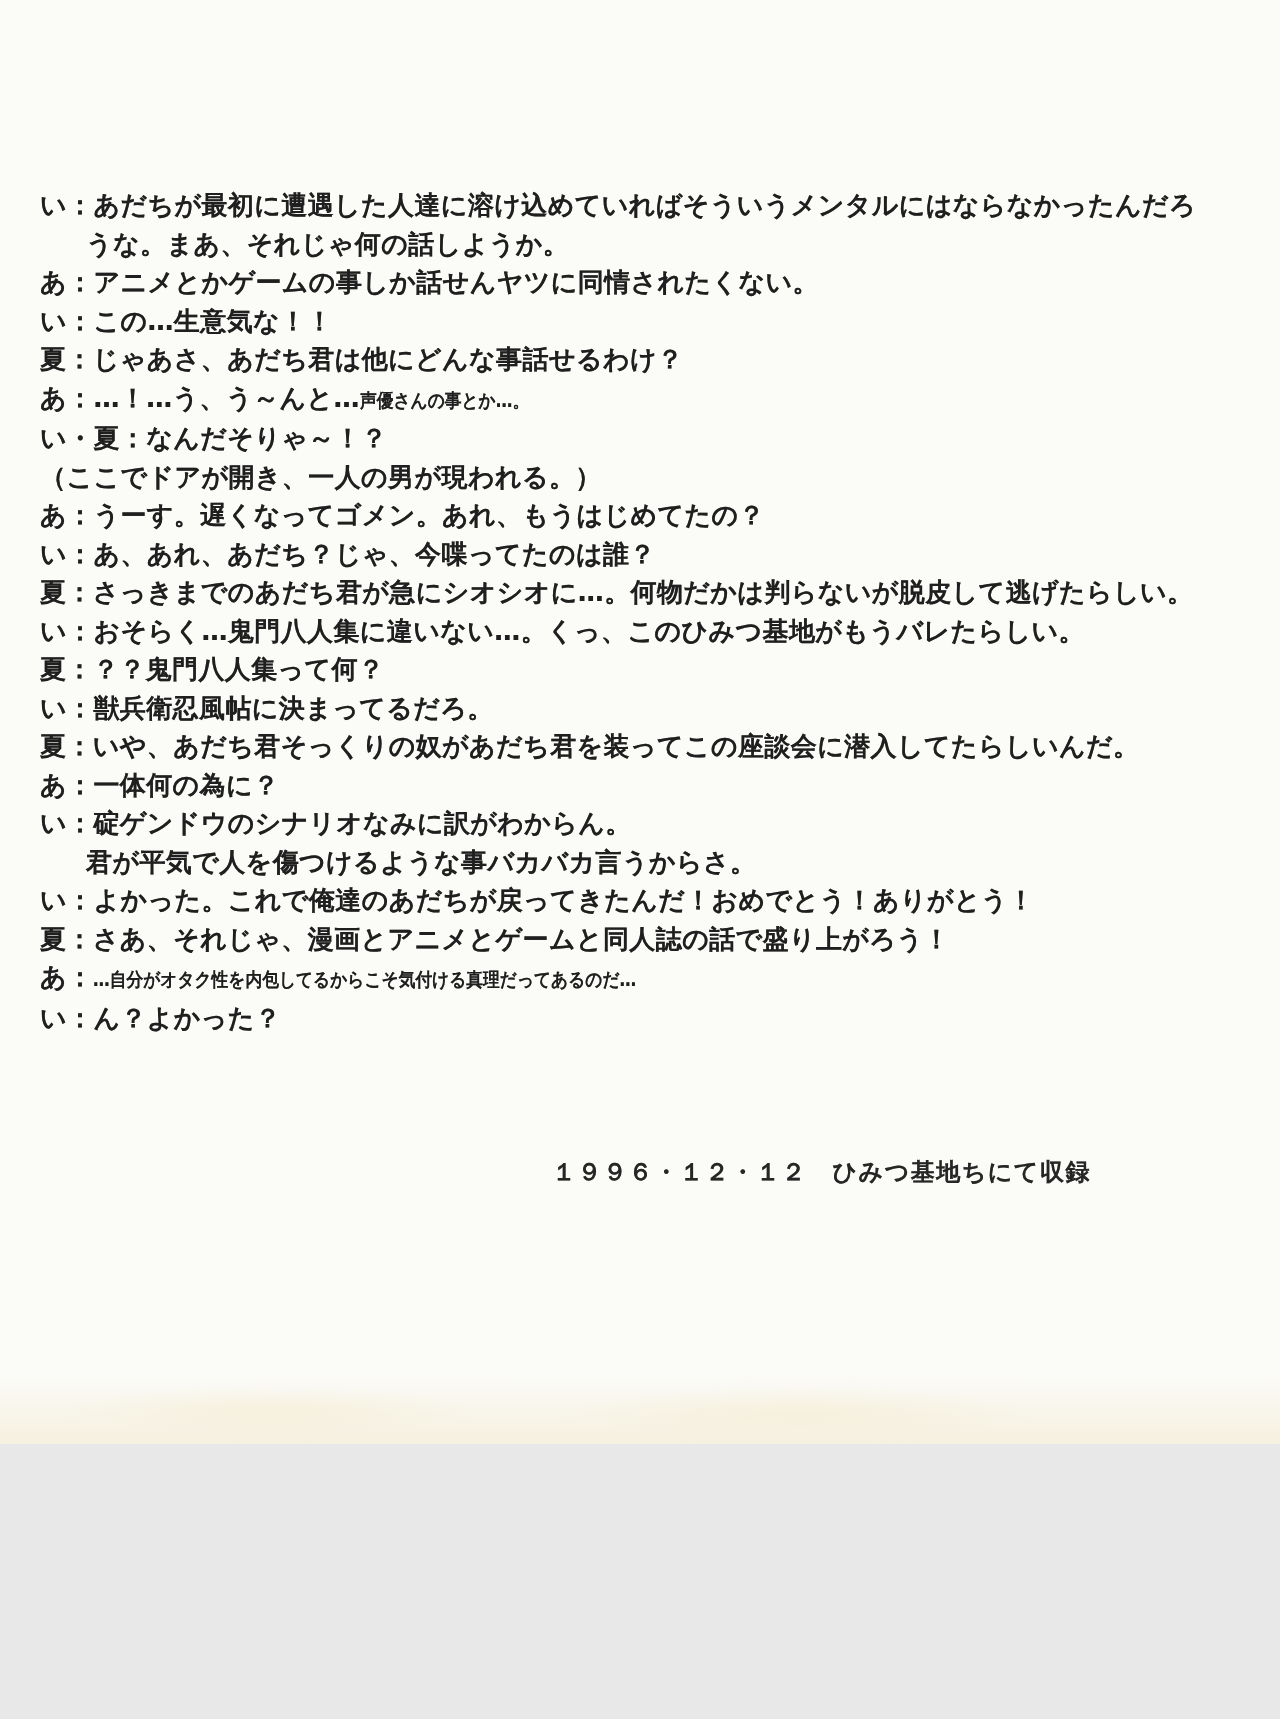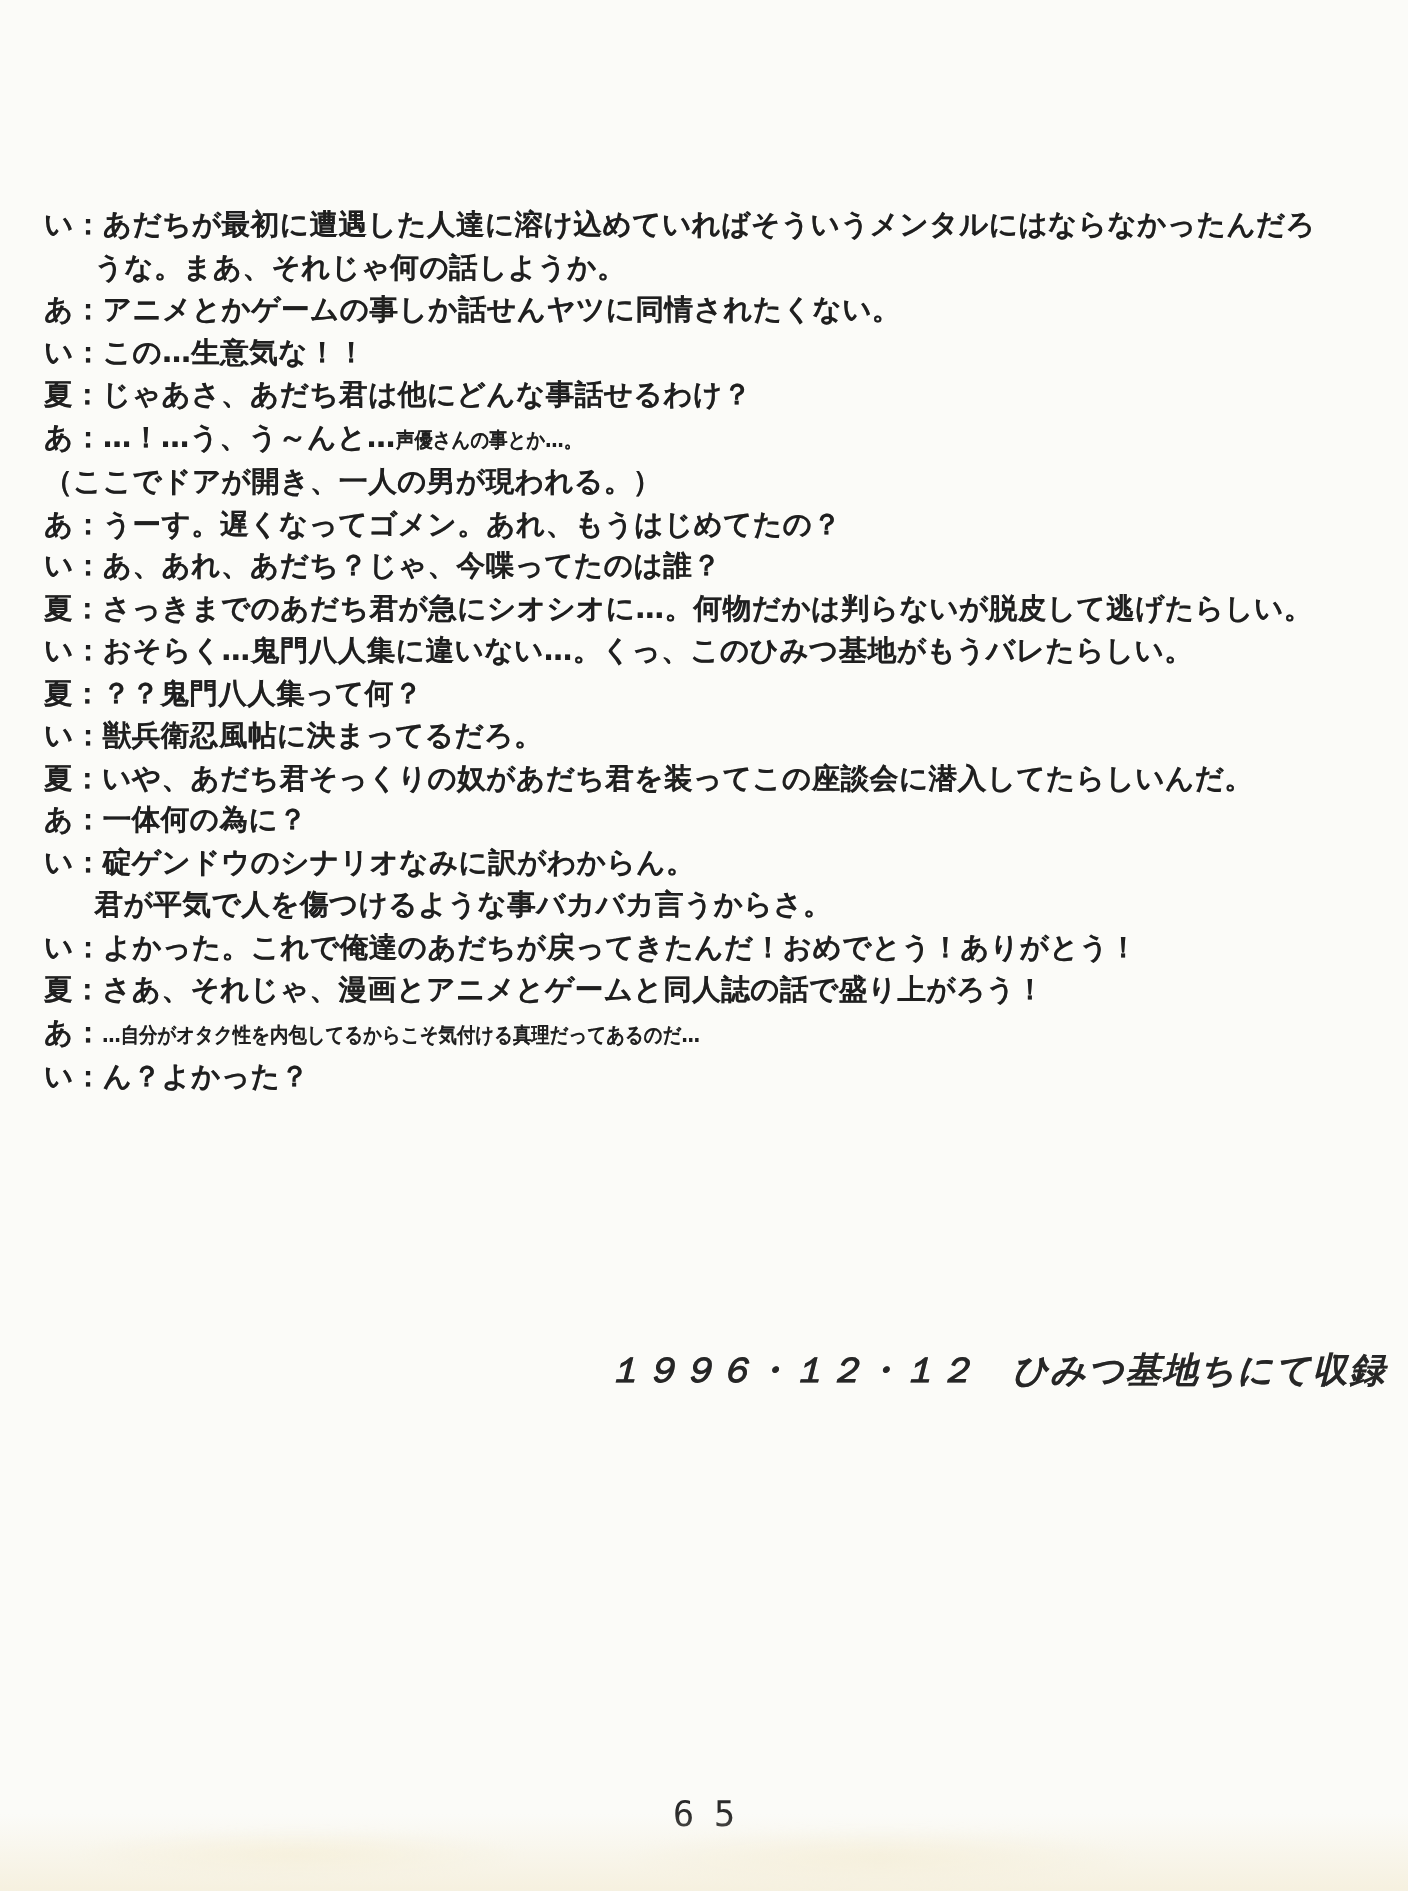--- a/index.html
+++ b/index.html
@@ -3,21 +3,21 @@
 <meta charset="utf-8">
 <style>
   html, body {
     margin: 0;
     padding: 0;
     background: #e8e8e8;
   }
   .page {
     position: relative;
     width: 1280px;
-    height: 1719px;
+    height: 1444px;
     background: #fbfbf8;
     overflow: hidden;
     font-family: "DejaVu Sans", sans-serif;
   }
   
   .scan-tint-bottom {
     position: absolute;
     left: 0; bottom: 0;
     width: 100%; height: 70px;
     background: linear-gradient(to top, rgba(244,237,215,0.75), rgba(244,237,215,0.0));
@@ -61,28 +61,27 @@
     display: inline-block;
     font-size: 19px;
     transform: scaleX(0.88);
     transform-origin: left center;
     letter-spacing: 0;
     vertical-align: baseline;
   }
   .footer-note {
     position: absolute;
     left: 552px;
-    top: 1224px;
-    font-size: 32px;
+    top: 1156px;
+    font-size: 24px;
     font-weight: 600;
     letter-spacing: 1.5px;
     color: #262626;
     text-shadow: 0 0 0.5px rgba(30,30,30,0.5);
     white-space: nowrap;
-    font-style: italic;
   }
   .page-number {
     position: absolute;
     top: 1630px;
     left: 0;
     width: 100%;
     text-align: center;
     font-family: "DejaVu Sans Mono", monospace;
     font-size: 32px;
     font-weight: 500;
@@ -97,20 +96,21 @@
 
 <div class="page">
 
   <div class="dialogue" id="dialogue-host">
       <div class="line"><span>い：あだちが最初に遭遇した人達に溶け込めていればそういうメンタルにはならなかったんだろ</span></div>
       <div class="line indent"><span>うな。まあ、それじゃ何の話しようか。</span></div>
       <div class="line"><span>あ：アニメとかゲームの事しか話せんヤツに同情されたくない。</span></div>
       <div class="line"><span>い：この…生意気な！！</span></div>
       <div class="line"><span>夏：じゃあさ、あだち君は他にどんな事話せるわけ？</span></div>
       <div class="line"><span>あ：…！…う、う～んと…</span><span class="small">声優さんの事とか…。</span></div>
+      <div class="line"><span>い・夏：なんだそりゃ～！？</span></div>
       <div class="line"><span>（ここでドアが開き、一人の男が現われる。）</span></div>
       <div class="line"><span>あ：うーす。遅くなってゴメン。あれ、もうはじめてたの？</span></div>
       <div class="line"><span>い：あ、あれ、あだち？じゃ、今喋ってたのは誰？</span></div>
       <div class="line"><span>夏：さっきまでのあだち君が急にシオシオに…。何物だかは判らないが脱皮して逃げたらしい。</span></div>
       <div class="line"><span>い：おそらく…鬼門八人集に違いない…。くっ、このひみつ基地がもうバレたらしい。</span></div>
       <div class="line"><span>夏：？？鬼門八人集って何？</span></div>
       <div class="line"><span>い：獣兵衛忍風帖に決まってるだろ。</span></div>
       <div class="line"><span>夏：いや、あだち君そっくりの奴があだち君を装ってこの座談会に潜入してたらしいんだ。</span></div>
       <div class="line"><span>あ：一体何の為に？</span></div>
       <div class="line"><span>い：碇ゲンドウのシナリオなみに訳がわからん。</span></div>

